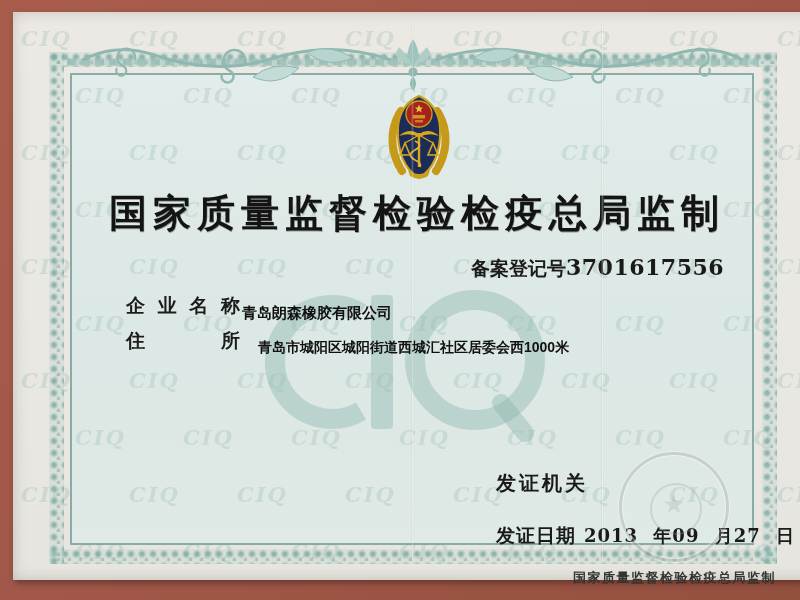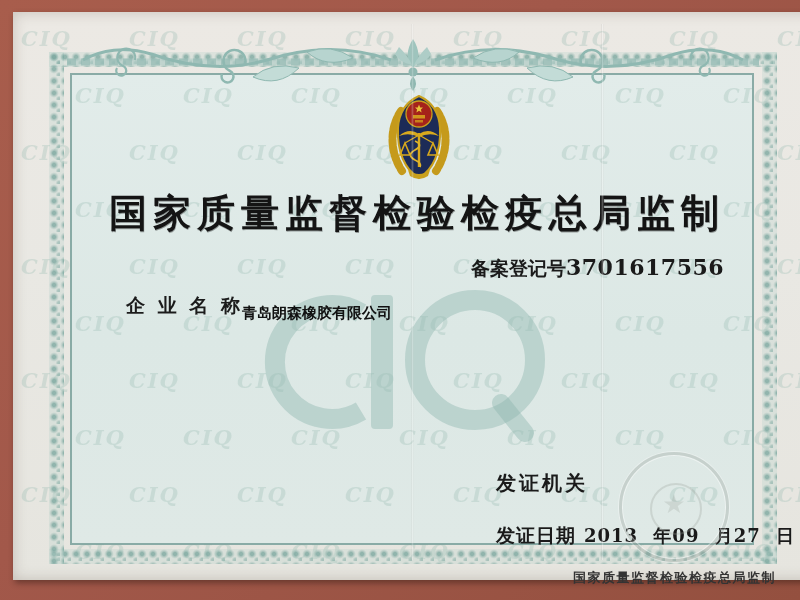--- a/index.html
+++ b/index.html
@@ -245,20 +245,23 @@
   </svg>
 
   <div class="title">国家质量监督检验检疫总局监制</div>
 
   <div class="reg-line"><span>备案登记号</span><span class="reg-num">3701617556</span></div>
 
   <div class="fields">
     <div class="frow frow-1">
       <span class="flabel">企业名称</span><span class="fvalue">青岛朗森橡胶有限公司</span>
     </div>
+    <div class="frow frow-4">
+      <span class="flabel">住所</span><span class="fvalue">青岛市城阳区城阳街道西城汇社区居委会西1000米</span>
+    </div>
   </div>
 
   <div class="authority">发证机关</div>
 
   <div class="issue-date"><span>发证日期</span><span class="date-val">2013 年09 月27 日</span></div>
 
   <div class="seal"></div>
 
   <div class="footer-note">国家质量监督检验检疫总局监制</div>
 

